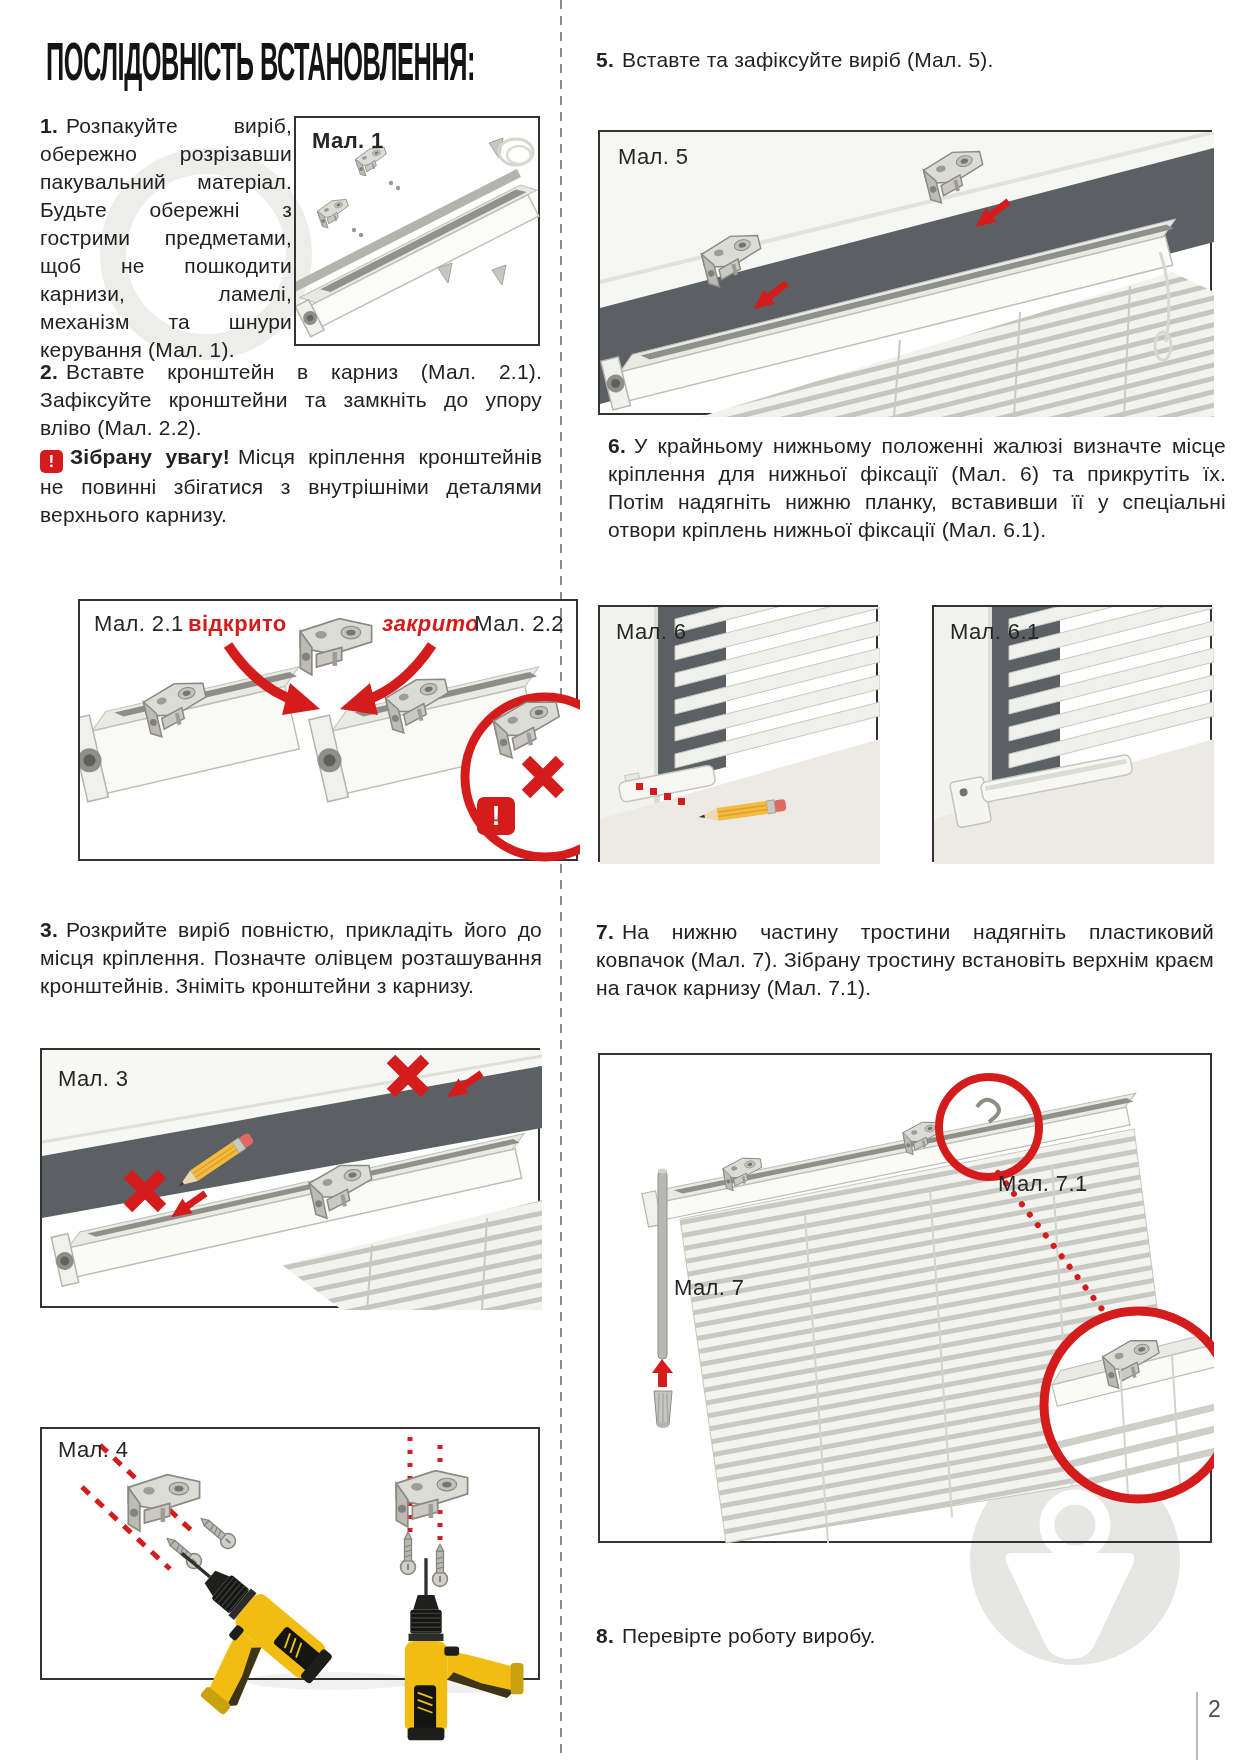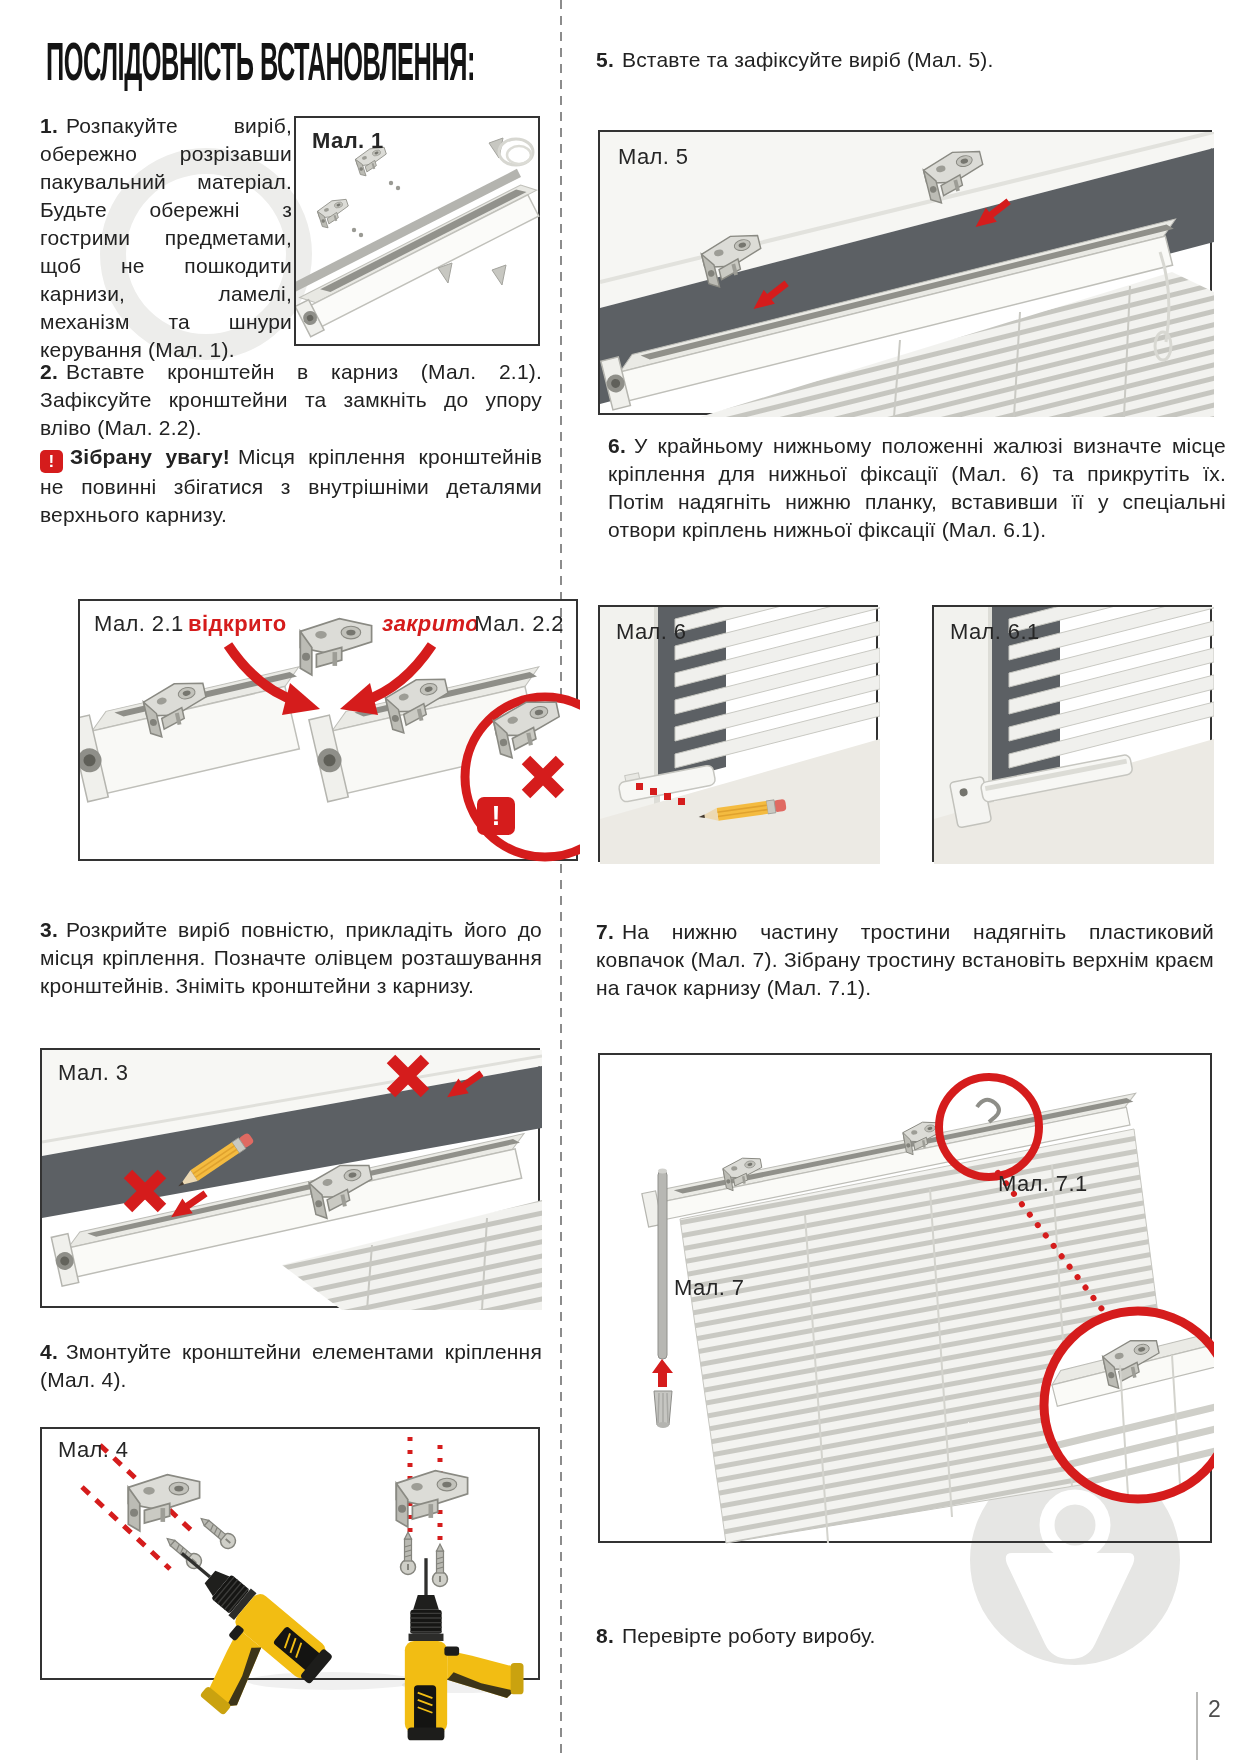--- a/index.html
+++ b/index.html
@@ -113,23 +113,20 @@
     <b>2.</b><span>Вставте кронштейн в карниз (Мал. 2.1). Зафіксуйте кронштейни та замкніть до упору вліво (Мал. 2.2).</span>
   </p>
   <p class="step" style="left:40px; top:443px; width:502px;">
     <span class="note-badge">!</span><b>Зібрану увагу!</b><span>Місця кріплення кронштейнів не повинні збігатися з внутрішніми деталями верхнього карнизу.</span>
   </p>
 
   <p class="step" style="left:40px; top:916px; width:502px;">
     <b>3.</b><span>Розкрийте виріб повністю, прикладіть його до місця кріплення. Позначте олівцем розташування кронштейнів. Зніміть кронштейни з карнизу.</span>
   </p>
 
-  <p class="step" style="left:40px; top:1338px; width:502px;">
-    <b>4.</b><span>Змонтуйте кронштейни елементами кріплення (Мал. 4).</span>
-  </p>
 
   <p class="step" style="left:596px; top:46px; width:618px;">
     <b>5.</b><span>Вставте та зафіксуйте виріб (Мал. 5).</span>
   </p>
 
   <p class="step" style="left:596px; top:432px; width:618px;margin-left:12px;">
     <b>6.</b><span>У крайньому нижньому положенні жалюзі визначте місце кріплення для нижньої фіксації (Мал. 6) та прикрутіть їх. Потім надягніть нижню планку, вставивши її у спеціальні отвори кріплень нижньої фіксації (Мал. 6.1).</span>
   </p>
 
   <p class="step" style="left:596px; top:918px; width:618px;">
@@ -223,21 +220,21 @@
         <circle cx="-6" cy="12" r="9" fill="#8f8f89"></circle>
           <circle cx="-6" cy="12" r="4.5" fill="#63635c"></circle>
       </g>
       <use href="#br" transform="translate(262,118) rotate(-12)"></use>
       <use href="#pencil" transform="translate(196,96) rotate(146)"></use>
       <use href="#redx" transform="translate(366,26)"></use>
       <use href="#rarr" transform="translate(400,40) rotate(-35)"></use>
       <use href="#redx" transform="translate(103,141)"></use>
       <use href="#rarr" transform="translate(124,160) rotate(-35)"></use>
     </svg>
-    <figcaption class="figlabel" style="left:16px; top:10px;text-align:right;">Мал. 3</figcaption>
+    <figcaption class="figlabel" style="left:16px; top:16px;text-align:right;">Мал. 3</figcaption>
   </figure>
 
   <figure class="figbox" style="left:40px; top:1427px; width:500px; height:253px;">
     <svg class="ovis" width="500" height="253" viewBox="0 0 500 253">
       <ellipse cx="290" cy="252" rx="85" ry="9" fill="rgba(0,0,0,0.06)"></ellipse>
       <ellipse cx="420" cy="256" rx="60" ry="8" fill="rgba(0,0,0,0.06)"></ellipse>
       <path d="M58,16 L150,102" stroke="#d51c1c" stroke-width="5" stroke-dasharray="10 9" fill="none"></path>
       <path d="M40,58 L128,140" stroke="#d51c1c" stroke-width="5" stroke-dasharray="10 9" fill="none"></path>
       <use href="#br" transform="translate(84,40) scale(1.15)"></use>
       <use href="#scr" transform="translate(152,132) rotate(-140)"></use>

